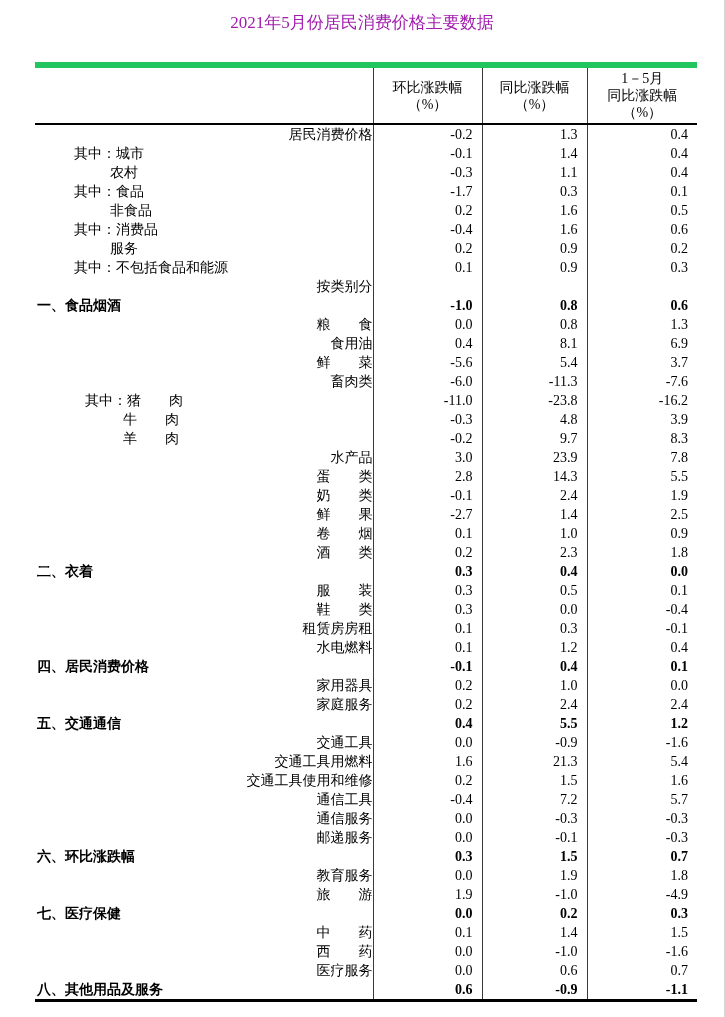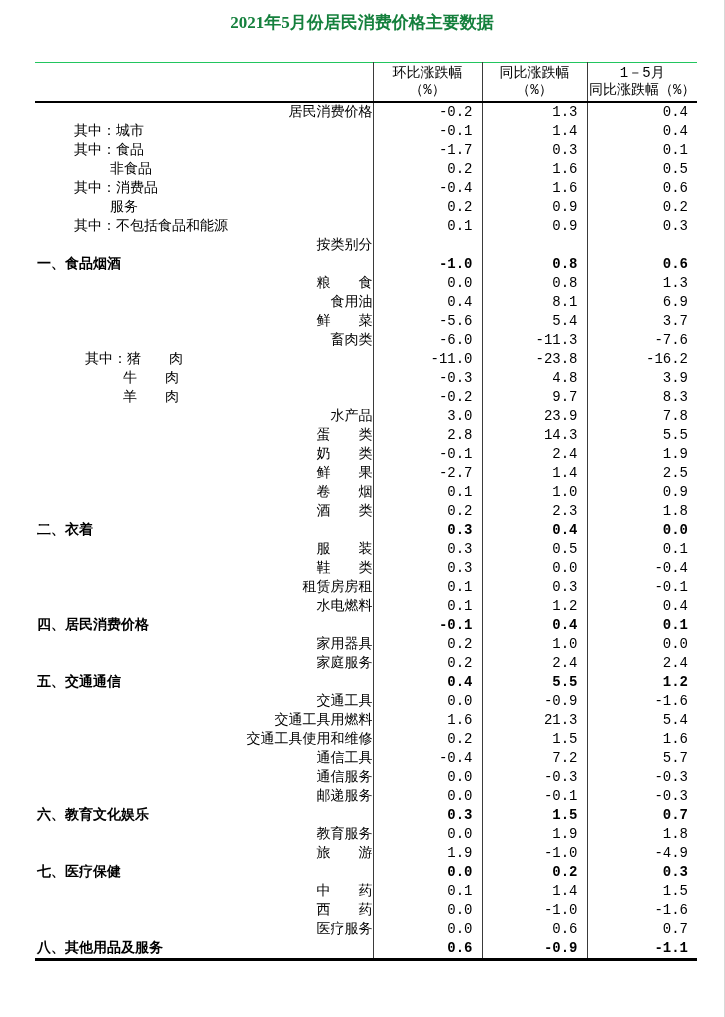--- a/index.html
+++ b/index.html
@@ -10,32 +10,31 @@
     font-family: "Liberation Serif", "DejaVu Serif", serif;
     color: #000000;
     border-right: 1px solid #d8d8d8;
     overflow: hidden;
   }
   .page-title {
     margin-top: 12px;
     text-align: center;
     font-size: 17px;
     line-height: 22px;
-    font-weight: bold;
-    color: #15803d;
+    font-weight: normal;
+    color: #a21caf;
   }
   table.cpi {
     margin: 28px 0 0 35px;
     width: 662px;
     border-collapse: collapse;
     table-layout: fixed;
-    border-top: 1px solid #22c55e;
+    border-top: 6px solid #22c55e;
     border-bottom: 3px solid #000000;
     font-size: 14px;
-    font-family: Liberation Mono, monospace;
   }
   col.c-label { width: 338px; }
   col.c-mom   { width: 109px; }
   col.c-yoy   { width: 105px; }
   col.c-cum   { width: 110px; }
   thead th {
     font-weight: normal;
     text-align: center;
     vertical-align: middle;
     height: 38px;
@@ -100,20 +99,26 @@
         <td class="num">-0.2</td>
         <td class="num">1.3</td>
         <td class="num">0.4</td>
       </tr>
       <tr class="lvl2">
         <td class="label">其中：城市</td>
         <td class="num">-0.1</td>
         <td class="num">1.4</td>
         <td class="num">0.4</td>
       </tr>
+      <tr class="lvl3">
+        <td class="label">农村</td>
+        <td class="num">-0.3</td>
+        <td class="num">1.1</td>
+        <td class="num">0.4</td>
+      </tr>
       <tr class="lvl2">
         <td class="label">其中：食品</td>
         <td class="num">-1.7</td>
         <td class="num">0.3</td>
         <td class="num">0.1</td>
       </tr>
       <tr class="lvl3">
         <td class="label">非食品</td>
         <td class="num">0.2</td>
         <td class="num">1.6</td>
@@ -311,21 +316,21 @@
         <td class="num">-0.3</td>
         <td class="num">-0.3</td>
       </tr>
       <tr class="lvl1">
         <td class="label">邮递服务</td>
         <td class="num">0.0</td>
         <td class="num">-0.1</td>
         <td class="num">-0.3</td>
       </tr>
       <tr class="lvl0 bold">
-        <td class="label">六、教育文化娱乐</td>
+        <td class="label">六、环比涨跌幅</td>
         <td class="num">0.3</td>
         <td class="num">1.5</td>
         <td class="num">0.7</td>
       </tr>
       <tr class="lvl1">
         <td class="label">教育服务</td>
         <td class="num">0.0</td>
         <td class="num">1.9</td>
         <td class="num">1.8</td>
       </tr>

